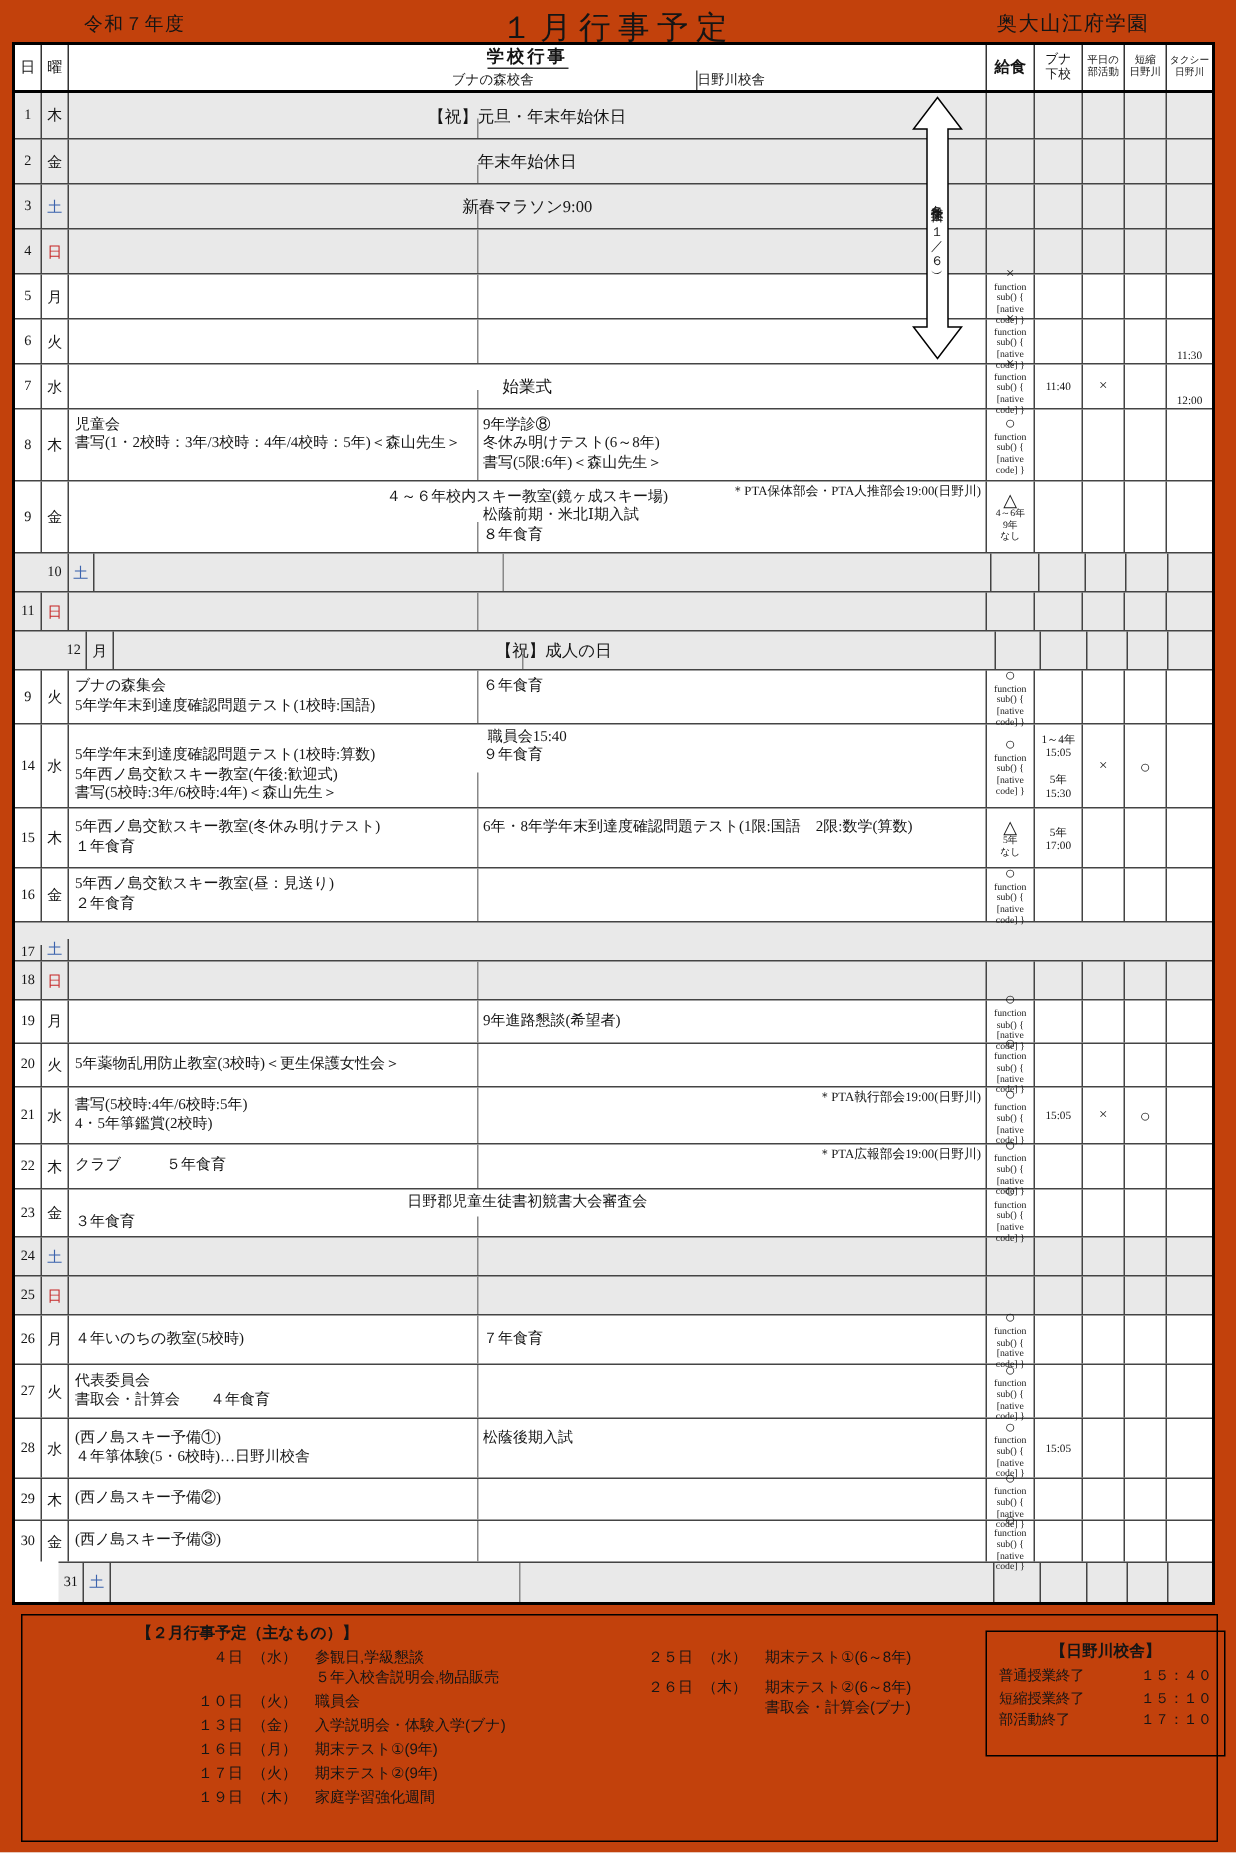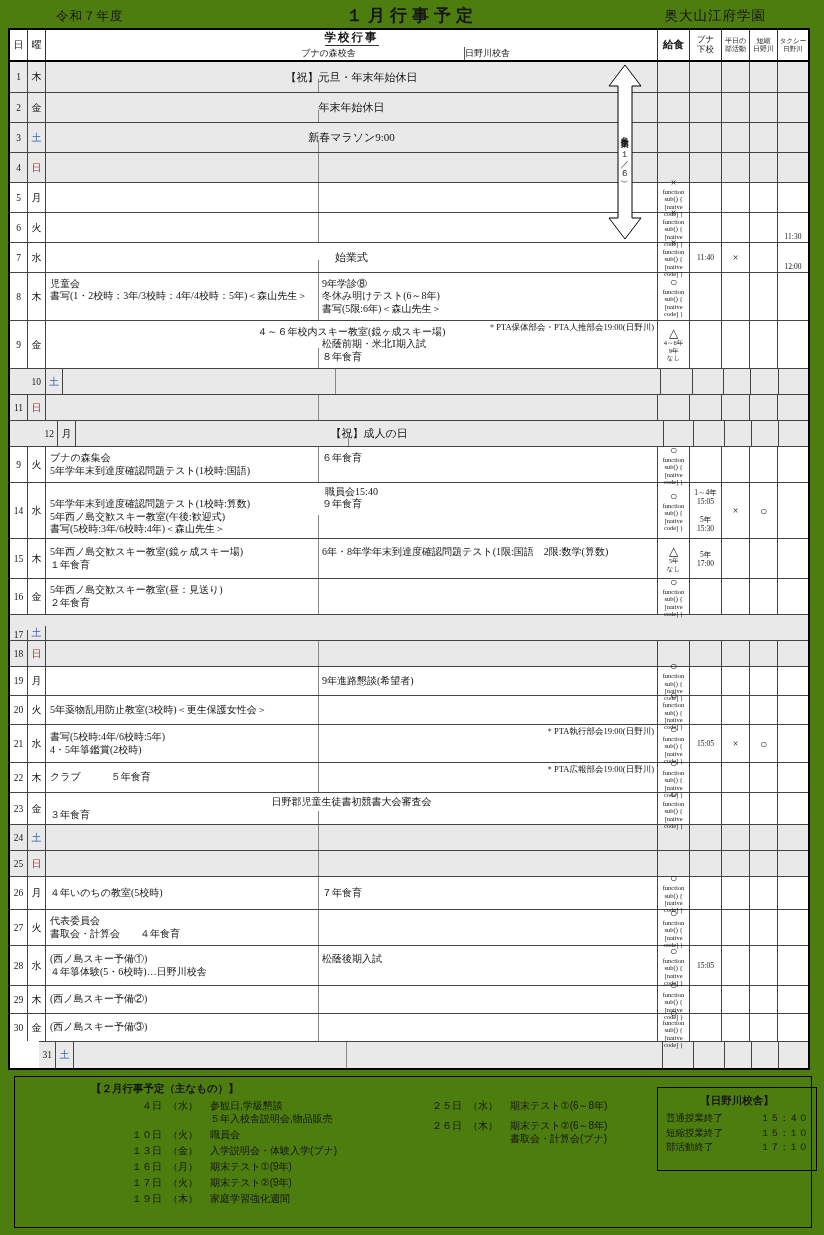--- a/index.html
+++ b/index.html
@@ -1,20 +1,20 @@
 <!DOCTYPE html>
 <html lang="ja"><head>
 <meta charset="utf-8">
 <style>
   html,body{margin:0;padding:0;background:#f2f2f2;}
-  .page{position:relative;width:824px;height:1235px;background:#4d7c0f;margin:0 auto;
+  .page{position:relative;width:824px;height:1235px;background:#c2410c;margin:0 auto;
         font-family:"Liberation Serif","DejaVu Serif",serif;color:#151515;overflow:hidden;}
   
   .fiscal{position:absolute;left:56px;top:8px;font-size:12.5px;letter-spacing:1px;}
-  .doctitle{position:absolute;left:0;right:0;top:4px;text-align:center;font-size:17px;font-weight:bold;letter-spacing:5px;}
+  .doctitle{position:absolute;left:0;right:0;top:4px;text-align:center;font-size:21px;font-weight:normal;letter-spacing:5px;}
   .school{position:absolute;right:58px;top:7px;font-size:13.5px;letter-spacing:1px;}
   
   .sched{position:absolute;left:8px;top:28px;width:798px;border:2px solid #000;background:#fff;}
   .sched *{box-sizing:border-box;}
   .thead{display:flex;height:32px;border-bottom:2px solid #000;
          font-family:"Liberation Sans","DejaVu Sans",sans-serif;}
   .thead>div{border-right:1px solid #333;display:flex;align-items:center;justify-content:center;text-align:center;}
   .thead>div:last-child{border-right:none;}
   .hd-day,.hd-dow{width:18px;font-size:10px;}
   .hd-events{width:612px;flex-direction:column;align-items:stretch;padding:0;}
@@ -367,21 +367,21 @@
           </div>
           <div class="ct"></div>
         </div>
         <div class="row" style="height: 40px;">
           <div class="cell cd">15</div>
           <div class="cell cw">木</div>
           <div class="ce">
             <div class="dv"></div>
             <div class="cols">
               <div class="colA">
-                <div class="ln">5年西ノ島交歓スキー教室(鏡ヶ成スキー場)</div>
+                <div class="ln">5年西ノ島交歓スキー教室(冬休み明けテスト)</div>
                 <div class="ln">１年食育</div>
               </div>
               <div class="colB">
                 <div class="ln">6年・8年学年末到達度確認問題テスト(1限:国語　2限:数学(算数)</div>
               </div>
             </div>
           </div>
           <div class="cl">
             <div class="mk">△</div>
             <div class="sub">5年

